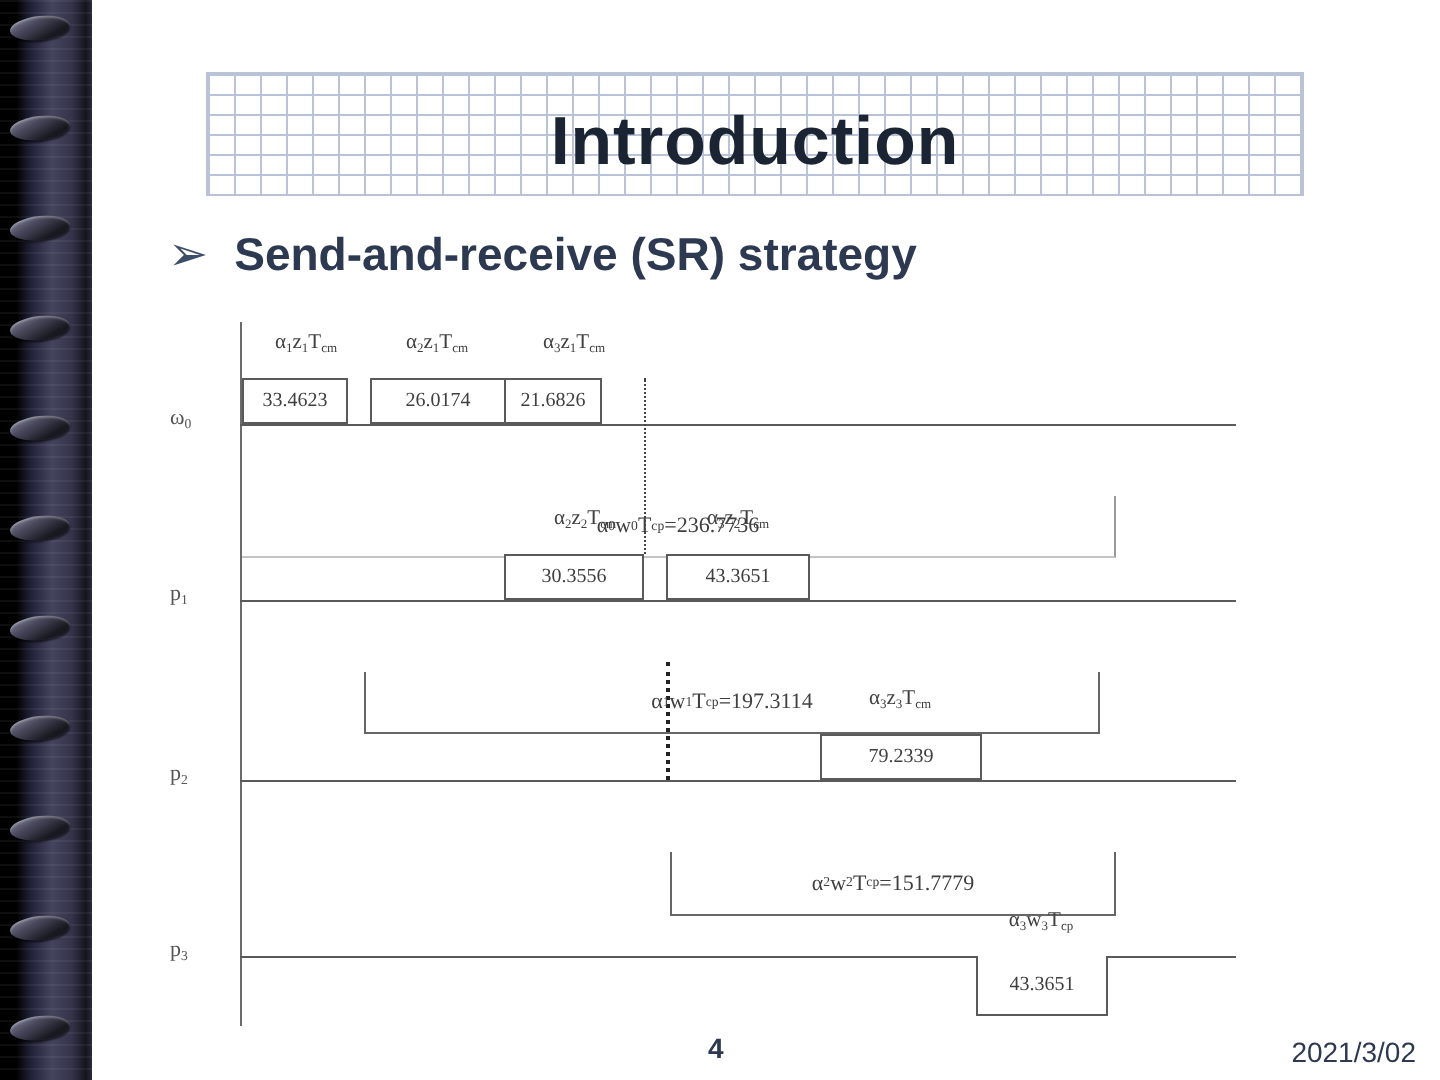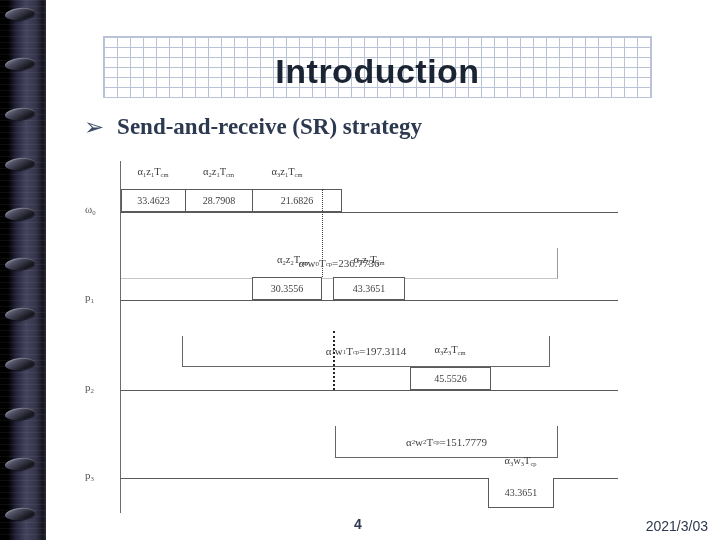--- a/index.html
+++ b/index.html
@@ -38,21 +38,21 @@
     margin:0; padding-top:8px;
     font-size:34px; font-weight:bold; color:#1a2433; letter-spacing:0.5px;
   }
 
   
   .bullet-line {
     position:absolute; left:84px; top:114px;
     display:flex; align-items:center; gap:13px;
   }
   .bullet-arrow { font-size:24px; color:#3d4d68; line-height:1; }
-  .bullet-text  { font-size:23px; font-weight:bold; color:#2c3950;font-family:Liberation Serif, serif; }
+  .bullet-text  { font-size:23px; font-weight:bold; color:#2c3950; }
 
   
   .diagram { position:absolute; left:0; top:0; width:720px; height:540px;
              font-family:"Liberation Serif", serif; color:#3f3f3f; }
   .vline   { position:absolute; width:0; border-left:1px solid #6b6b6b; }
   .hline   { position:absolute; height:0; border-top:1px solid #5a5a5a; }
   .dot     { position:absolute; width:0; border-left:1px dotted #444; }
   .dot.bold{ border-left:2px dotted #222; }
   .ax      { position:absolute; font-size:11px; color:#555; }
   .clabel  { position:absolute; height:16px; font-size:10.5px; text-align:center; white-space:nowrap; }
@@ -110,39 +110,39 @@
     <div class="ax" style="left:85px;top:469px">p<sub>3</sub></div>
 
     <div class="hline" style="left:120px;top:212px;width:498px"></div>
     <div class="hline" style="left:120px;top:300px;width:498px"></div>
     <div class="hline" style="left:120px;top:390px;width:498px"></div>
     <div class="hline" style="left:120px;top:478px;width:498px"></div>
 
     <div class="clabel" style="left:121px;top:166px;width:64px">α<sub>1</sub>z<sub>1</sub>T<sub>cm</sub></div>
     <div class="clabel" style="left:185px;top:166px;width:67px">α<sub>2</sub>z<sub>1</sub>T<sub>cm</sub></div>
     <div class="clabel" style="left:252px;top:166px;width:70px">α<sub>3</sub>z<sub>1</sub>T<sub>cm</sub></div>
-    <div class="cbox" style="left:121px;top:189px;width:65px">33.4623</div>
-    <div class="cbox" style="left:185px;top:189px;width:68px">28.7908</div>
-    <div class="cbox" style="left:252px;top:189px;width:90px">21.6826</div>
+    <div class="cbox" style="left:121px;top:189px;width:53px">33.4623</div>
+    <div class="cbox" style="left:185px;top:189px;width:68px">26.0174</div>
+    <div class="cbox" style="left:252px;top:189px;width:49px">21.6826</div>
     <div class="pbox light" style="left:121px;top:212px;width:437px;height:31px">α<sub>0</sub>w<sub>0</sub>T<sub>cp</sub> =236.7736</div>
 
     <div class="dot" style="left:322px;top:189px;height:88px"></div>
     <div class="dot bold" style="left:333px;top:331px;height:59px"></div>
 
     <div class="clabel" style="left:252px;top:254px;width:81px">α<sub>2</sub>z<sub>2</sub>T<sub>cm</sub></div>
     <div class="clabel" style="left:333px;top:254px;width:72px">α<sub>3</sub>z<sub>2</sub>T<sub>cm</sub></div>
     <div class="cbox" style="left:252px;top:277px;width:70px">30.3556</div>
     <div class="cbox" style="left:333px;top:277px;width:72px">43.3651</div>
     <div class="pbox" style="left:182px;top:300px;width:368px;height:31px">α<sub>1</sub>w<sub>1</sub>T<sub>cp</sub> =197.3114</div>
 
     <div class="clabel" style="left:410px;top:344px;width:80px">α<sub>3</sub>z<sub>3</sub>T<sub>cm</sub></div>
-    <div class="cbox" style="left:410px;top:367px;width:81px">45.5526</div>
+    <div class="cbox" style="left:410px;top:367px;width:81px">79.2339</div>
     <div class="pbox" style="left:335px;top:390px;width:223px;height:32px">α<sub>2</sub>w<sub>2</sub>T<sub>cp</sub> =151.7779</div>
 
     <div class="clabel" style="left:488px;top:455px;width:65px">α<sub>3</sub>w<sub>3</sub>T<sub>cp</sub></div>
     <div class="openbox" style="left:488px;top:478px;width:66px;height:30px">43.3651</div>
 
   </div>
 
   <div class="page-num">4</div>
-  <div class="slide-date">2021/3/03</div>
+  <div class="slide-date">2021/3/02</div>
 
 </div>
 
 </body></html>

